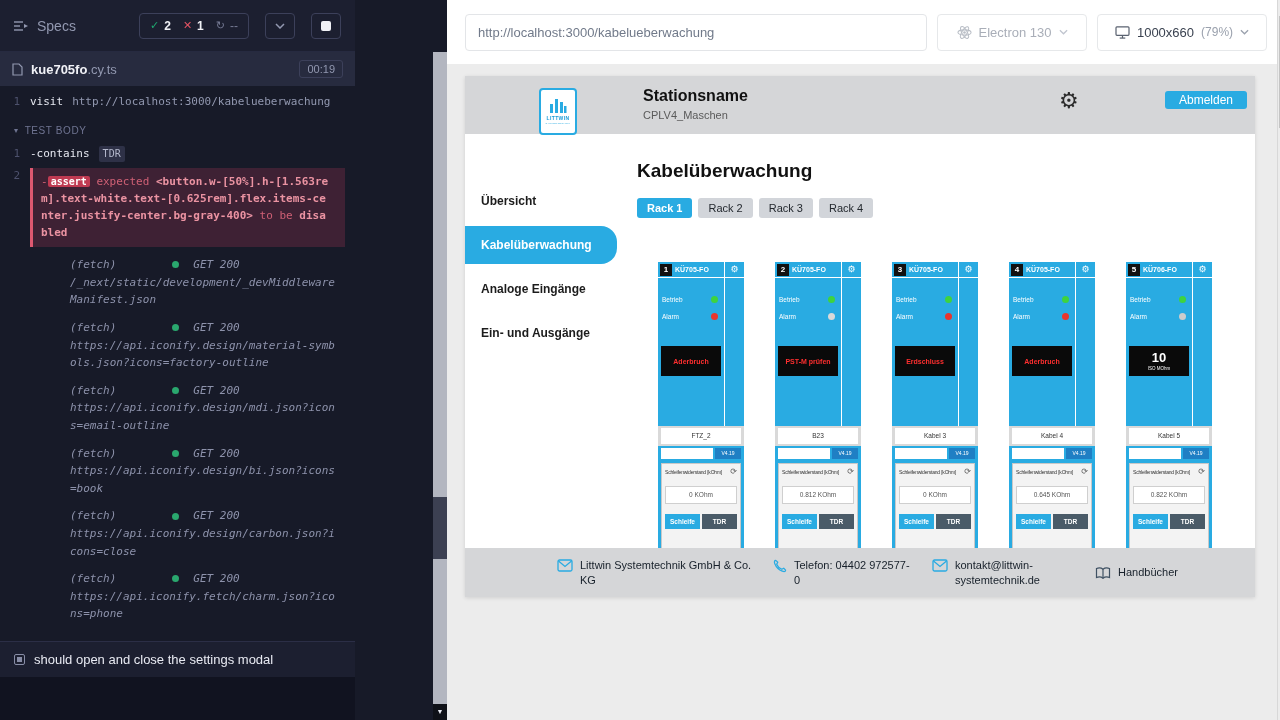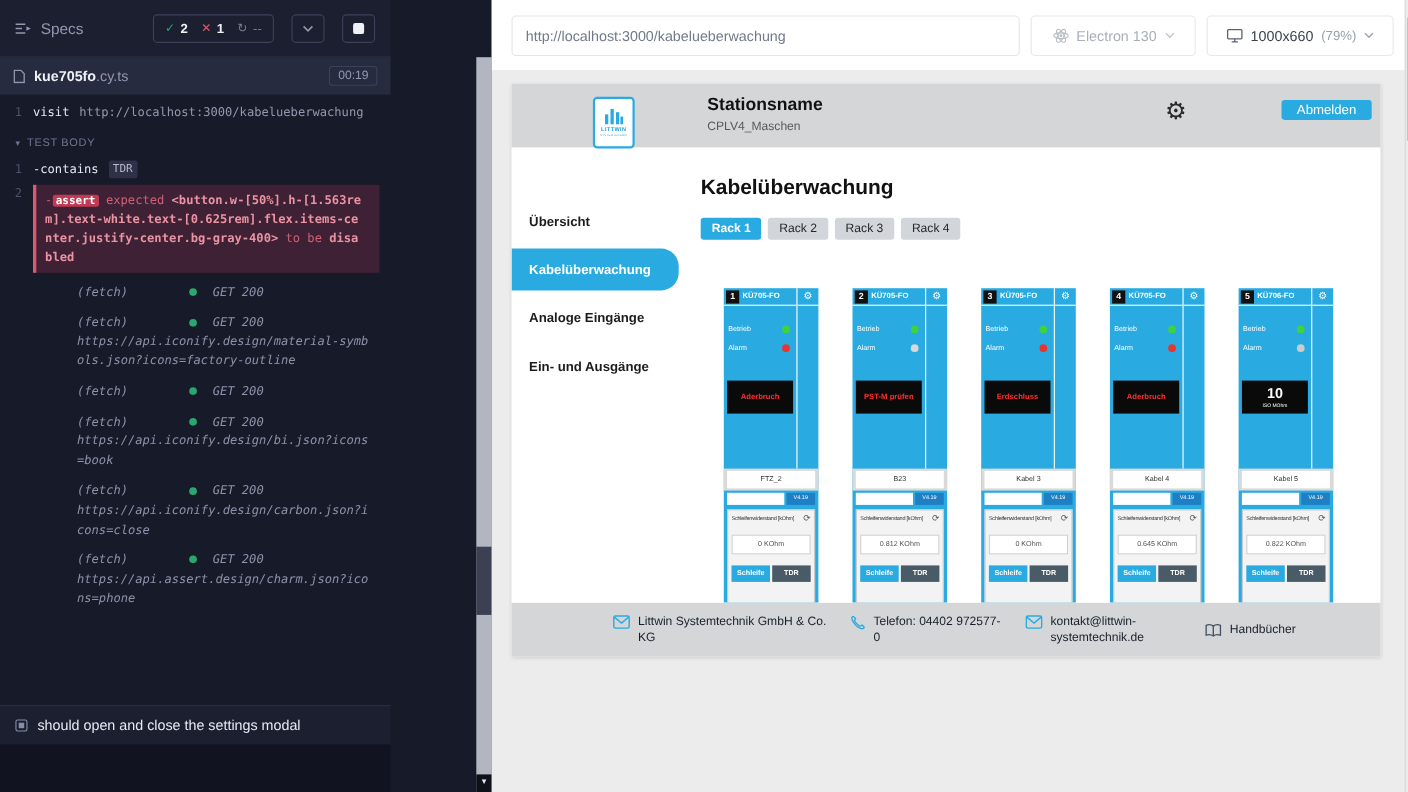--- a/index.html
+++ b/index.html
@@ -219,37 +219,39 @@
       </div>
 
       <div>
 
           <div class="fetch-row">
             <div class="fetch-top">
               <span>(fetch)</span>
               <span class="fetch-dot"></span>
               <span class="fetch-method">GET 200</span>
             </div>
+            <span class="fetch-url">/_next/static/development/_devMiddlewareManifest.json</span>
           </div>
 
           <div class="fetch-row">
             <div class="fetch-top">
               <span>(fetch)</span>
               <span class="fetch-dot"></span>
               <span class="fetch-method">GET 200</span>
             </div>
             <span class="fetch-url">https://api.iconify.design/material-symbols.json?icons=factory-outline</span>
           </div>
 
           <div class="fetch-row">
             <div class="fetch-top">
               <span>(fetch)</span>
               <span class="fetch-dot"></span>
               <span class="fetch-method">GET 200</span>
             </div>
+            <span class="fetch-url">https://api.iconify.design/mdi.json?icons=email-outline</span>
           </div>
 
           <div class="fetch-row">
             <div class="fetch-top">
               <span>(fetch)</span>
               <span class="fetch-dot"></span>
               <span class="fetch-method">GET 200</span>
             </div>
             <span class="fetch-url">https://api.iconify.design/bi.json?icons=book</span>
           </div>
@@ -262,21 +264,21 @@
             </div>
             <span class="fetch-url">https://api.iconify.design/carbon.json?icons=close</span>
           </div>
 
           <div class="fetch-row">
             <div class="fetch-top">
               <span>(fetch)</span>
               <span class="fetch-dot"></span>
               <span class="fetch-method">GET 200</span>
             </div>
-            <span class="fetch-url">https://api.assert.design/charm.json?icons=phone</span>
+            <span class="fetch-url">https://api.iconify.fetch/charm.json?icons=phone</span>
           </div>
         </div>
     </div>
 
     <div class="next-test">
       <span class="nt-icon"></span>
       <span>should open and close the settings modal</span>
     </div>
     <div class="rep-bottom"></div>
   </div>

